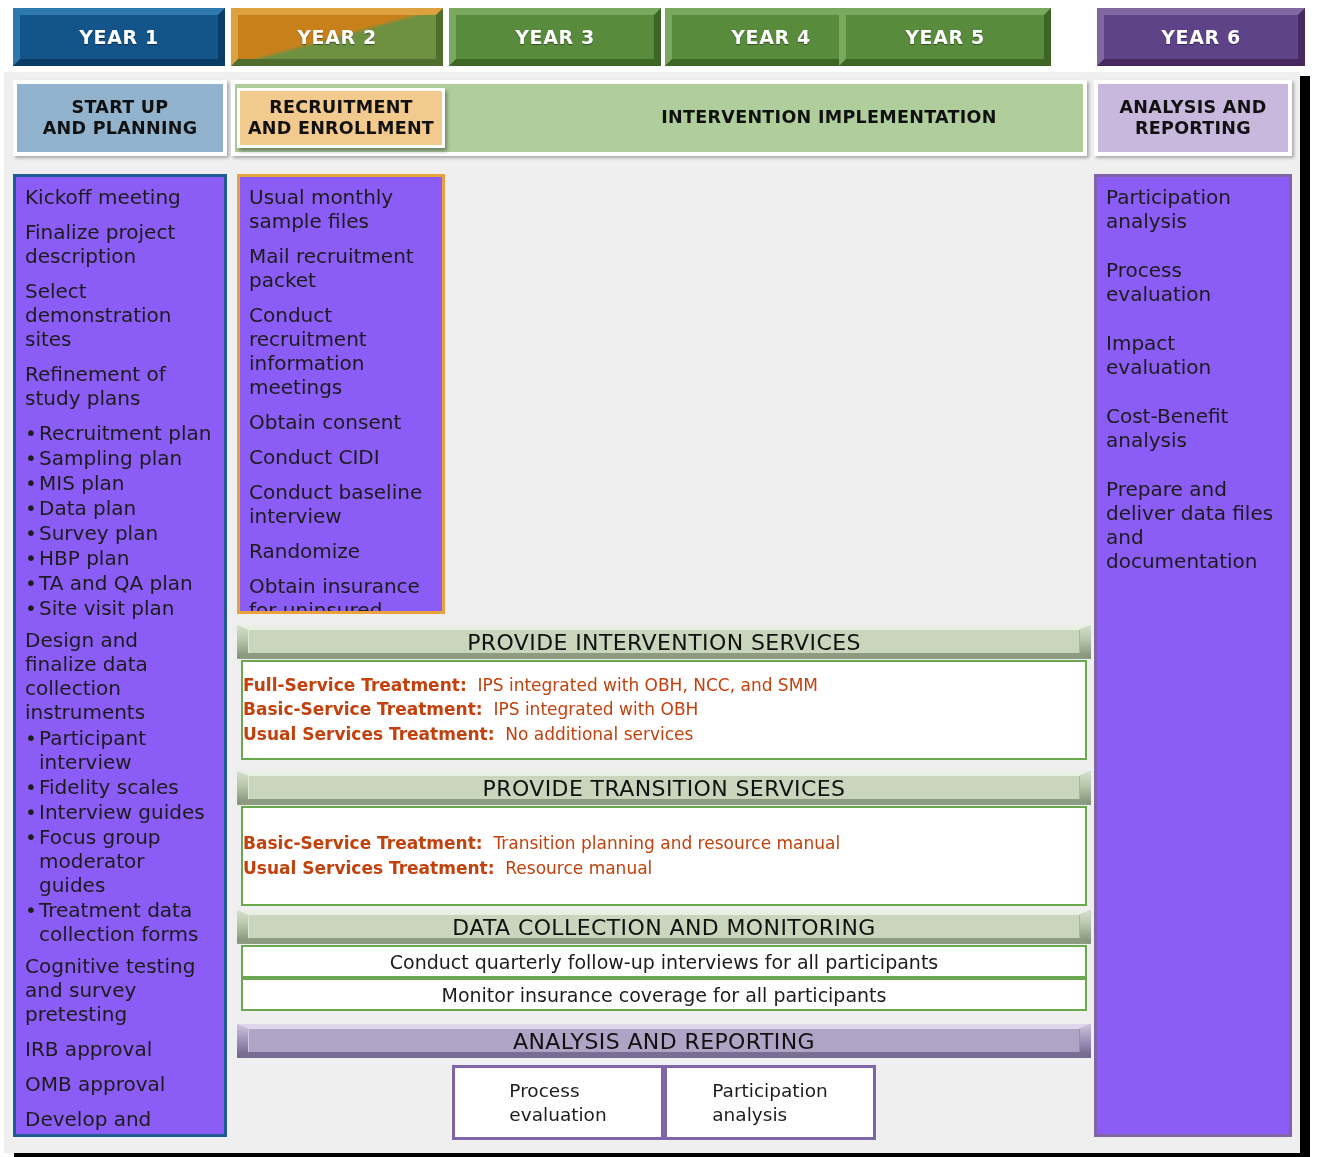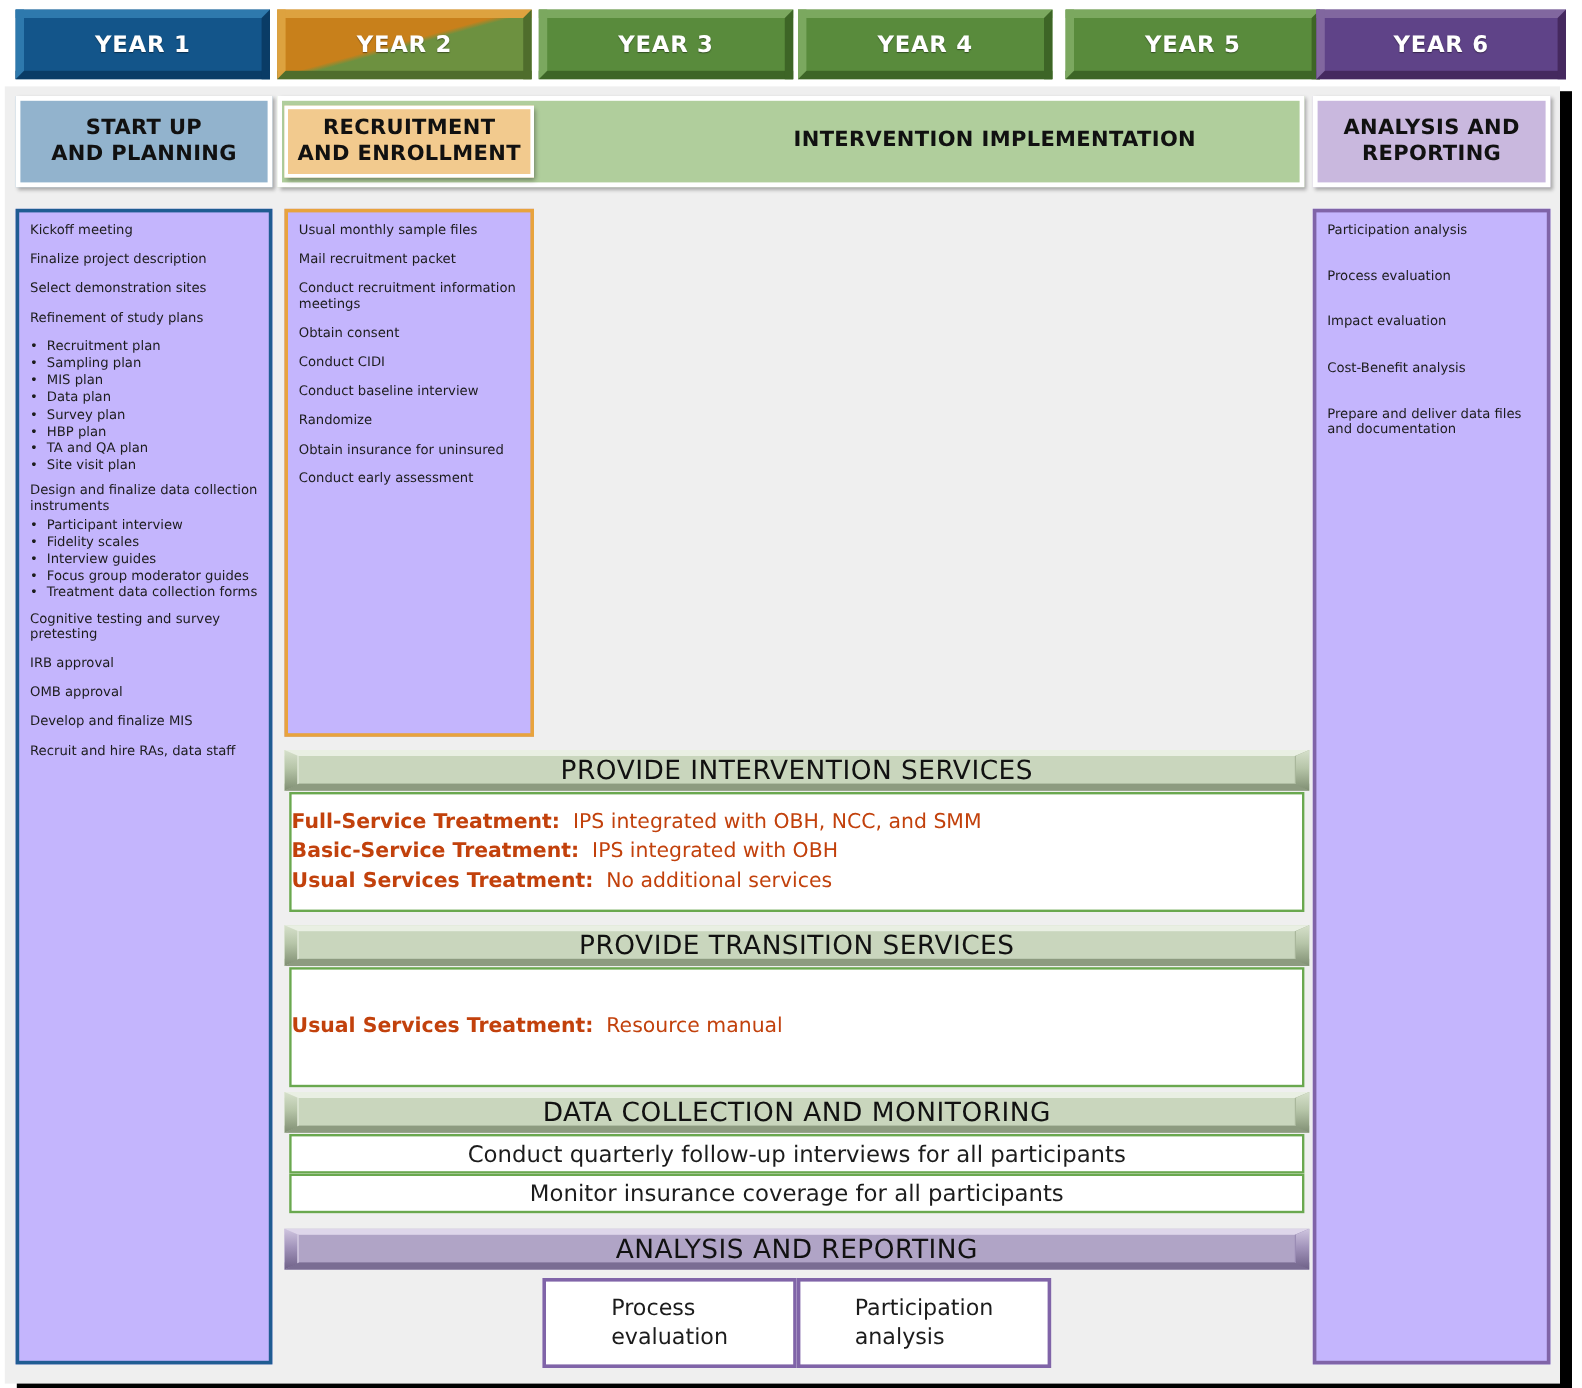--- a/index.html
+++ b/index.html
@@ -86,22 +86,22 @@
     display:flex;align-items:center;justify-content:center;text-align:center;
     font-weight:bold;font-size:17.5px;color:#111111;line-height:1.22;
     letter-spacing:.3px;
     box-shadow:2px 3px 4px rgba(0,0,0,.38);
     z-index:5;
   }
 
   
   .colbox{
     position:absolute;box-sizing:border-box;
-    background:#c4b5fd;
-    font-size:11px;color:#1c1c1c;line-height:1.2;
+    background:#8b5cf6;
+    font-size:20px;color:#1c1c1c;line-height:1.2;
     padding:8px 9px 6px 9px;
     overflow:hidden;
   }
   .col-blue{border:3px solid #1f5c92;}
   .col-orange{border:3px solid #e8a33d;}
   .col-purple{border:3px solid #8064a8;}
 
   .task{margin:0 0 11px 0;}
   .task.tight{margin-bottom:2px;}
   .bul{margin:0 0 1px 0;padding-left:14px;text-indent:-14px;}
@@ -197,21 +197,21 @@
         <span class="lbl">YEAR 2</span>
       </div>
     <div class="tab tab-green" style="left:449px;width:212px;">
         <span class="bevel"></span>
         <span class="lbl">YEAR 3</span>
       </div>
     <div class="tab tab-green" style="left:665px;width:212px;">
         <span class="bevel"></span>
         <span class="lbl">YEAR 4</span>
       </div>
-    <div class="tab tab-green" style="left:888px;width:212px;">
+    <div class="tab tab-green" style="left:839px;width:212px;">
         <span class="bevel"></span>
         <span class="lbl">YEAR 5</span>
       </div>
     <div class="tab tab-purple" style="left:1097px;width:208px;">
         <span class="bevel"></span>
         <span class="lbl">YEAR 6</span>
       </div>
   </div>
 
   <div class="bodyframe">
@@ -314,20 +314,21 @@
     </div>
 
     <div class="banner banner-green" style="left:233px;top:699px;width:854px;">
       <span class="face"></span>
       <span class="capL"></span>
       <span class="capR"></span>
       <span class="txt">PROVIDE TRANSITION SERVICES</span>
     </div>
     <div class="panel" style="left:237px;top:734px;width:846px;height:100px;">
       <div id="svc2">
+          <div class="trtline"><b>Basic-Service Treatment:</b><span>&nbsp; Transition planning and resource manual</span></div>
           <div class="trtline"><b>Usual Services Treatment:</b><span>&nbsp; Resource manual</span></div>
         </div>
     </div>
 
     <div class="banner banner-green" style="left:233px;top:838px;width:854px;">
       <span class="face"></span>
       <span class="capL"></span>
       <span class="capR"></span>
       <span class="txt">DATA COLLECTION AND MONITORING</span>
     </div>

